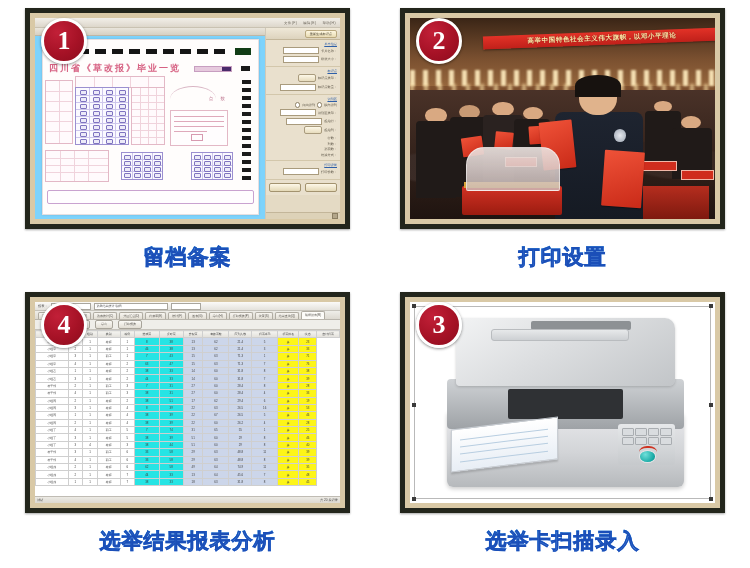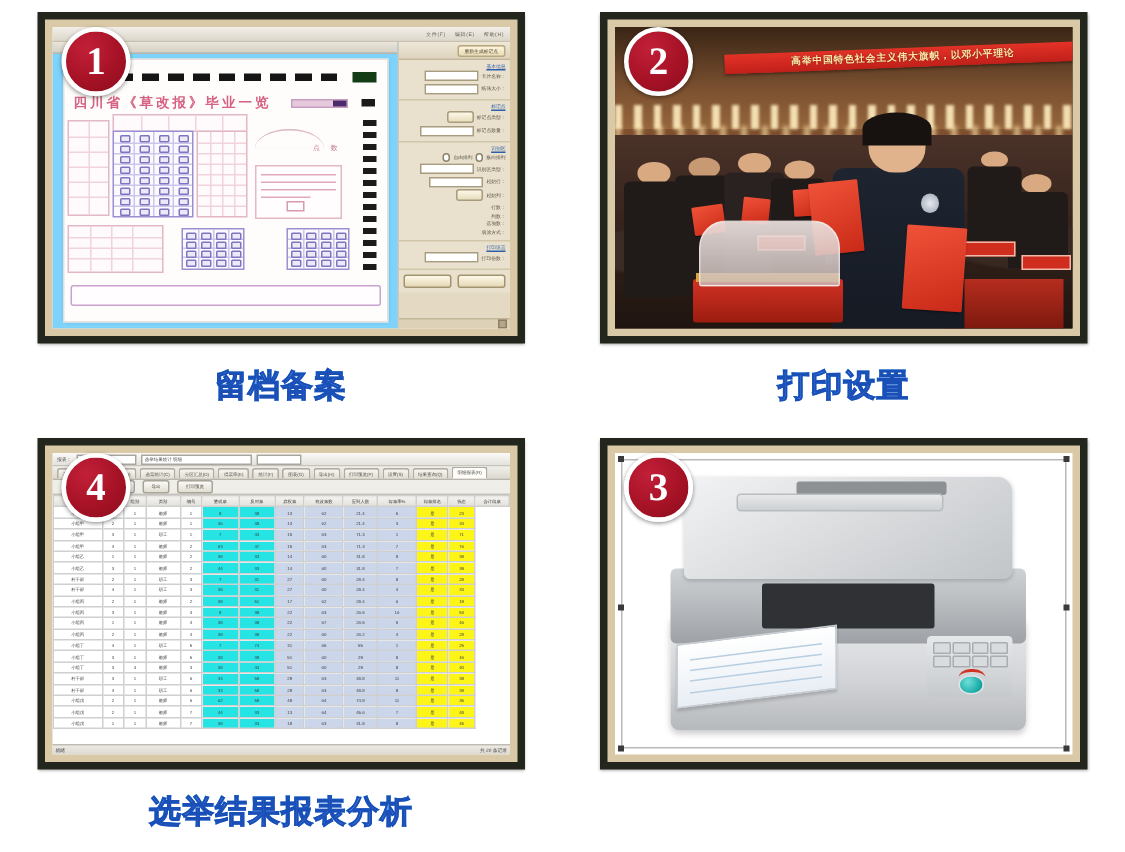--- a/index.html
+++ b/index.html
@@ -959,15 +959,16 @@
               <span class="btnsm" style="left:52%;top:30%"></span>
               <span class="btnsm" style="left:74%;top:30%"></span>
               <span class="redarc"></span>
               <span class="greenbtn"></span>
             </div>
           </div>
         </div>
         <div class="badge">3</div>
       </div>
     </div>
+    <div class="caption">选举卡扫描录入</div>
   </div>
 
 </div>
 
 </body></html>

